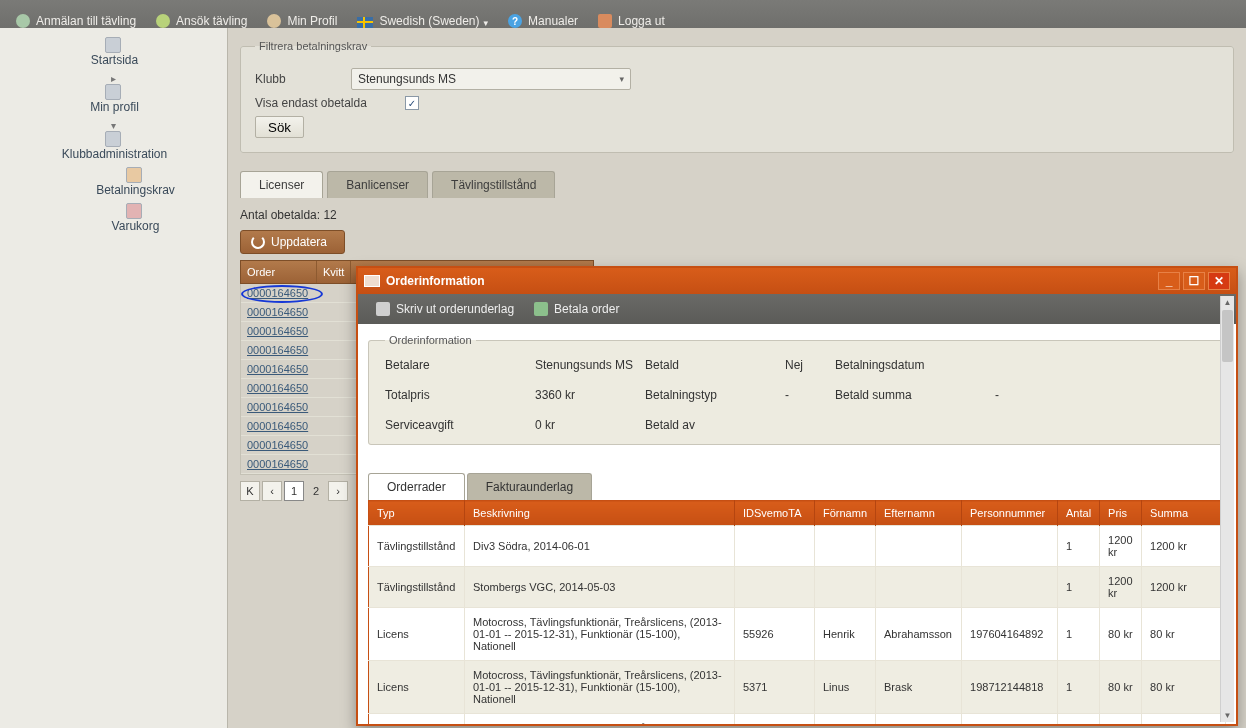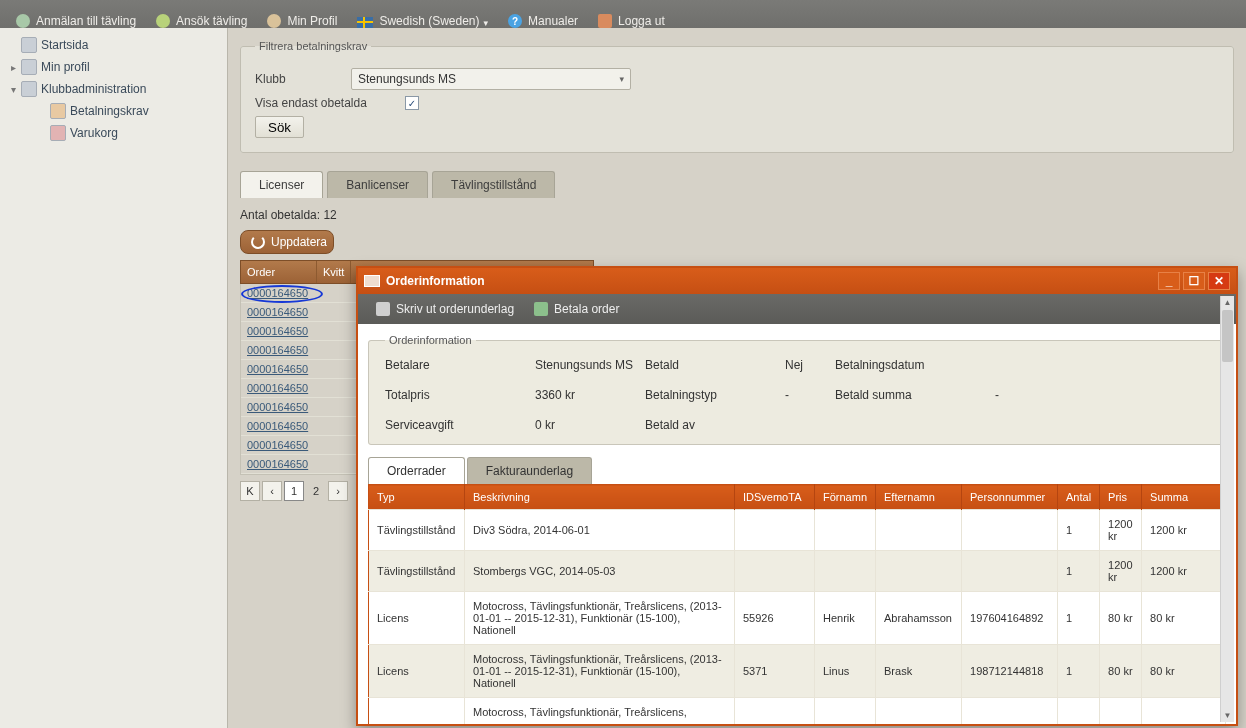--- a/index.html
+++ b/index.html
@@ -12,42 +12,42 @@
   .top-toolbar .tb-icon { width:14px; height:14px; margin-right:6px; border-radius:50%; background:#a8c8a8; display:inline-block; }
   .tb-icon.flag { width:16px; height:11px; border-radius:0; background: linear-gradient(to right,#3a6ea5 40%, #f6c300 40% 50%, #3a6ea5 50%); position:relative; }
   .tb-icon.flag::after{content:'';position:absolute;left:0;right:0;top:40%;height:2px;background:#f6c300;}
   .tb-icon.question{background:#4aa3e3;color:#fff;display:flex;align-items:center;justify-content:center;font-size:10px;font-weight:bold;}
   .tb-icon.logout{background:#d98b5e;border-radius:2px;}
   .tb-arrow{margin-left:4px;font-size:9px;}
 
   .main { display:flex; height: calc(100% - 28px); }
   .sidebar { width:228px; background:#ecebe5; border-right:1px solid #b9b6ab; }
   .tree { padding:6px 2px; }
-  .tree-item { display:flex; align-items:center; padding:3px 4px 3px 6px; cursor:pointer; color:#3a4a5a; }
+  .tree-item { display:flex; align-items:center; padding:3px 4px 3px 6px; cursor:pointer; color:#3a4a5a;flex-direction:column; }
   .tree-item span.toggle{width:11px;text-align:center;color:#777;margin-right:2px;font-size:10px;}
   .tree-item span.ticon{width:16px;height:16px;margin-right:4px;display:inline-block;background:#c9cfd6;border:1px solid #a6adb6;border-radius:2px;}
   .tree-item.gchild{padding-left:48px;}
 
   .content { flex:1; padding:12px 12px 0 12px; position:relative; }
   fieldset.filter{border:1px solid #c0bdb1;border-radius:3px;padding:10px 14px 14px 14px;background:#e3e1d8;}
   fieldset.filter>legend{padding:0 4px;color:#555;font-size:11px;}
   .frow{display:flex;align-items:center;margin:6px 0;}
   .frow label{width:96px;color:#444;}
   .select{width:280px;height:22px;border:1px solid #b3b0a4;background:#f2f1eb;padding:0 6px;display:flex;align-items:center;justify-content:space-between;border-radius:2px;cursor:pointer;}
   .select .caret{font-size:9px;color:#666;}
   .checkbox{width:14px;height:14px;border:1px solid #8a98a6;background:#fff;display:inline-flex;align-items:center;justify-content:center;font-size:10px;color:#2a4d7a;}
   .btn-sok{height:22px;padding:0 12px;background:linear-gradient(#f3f2ec,#e2e0d5);border:1px solid #b3b0a4;border-radius:2px;cursor:pointer;}
 
   .tabs{margin-top:18px;display:flex;}
   .tab{padding:6px 18px;background:#bcb8a8;border:1px solid #a7a496;border-bottom:none;color:#3d3d3d;cursor:pointer;margin-right:4px;border-radius:3px 3px 0 0;}
   .tab.active{background:#f3f2ec;font-weight:normal;}
 
   .summary{margin:10px 0 8px 0;color:#333;}
   .gridbar{display:flex;align-items:center;}
-  .btn-update{height:24px;padding:0 6px 0 10px;background:linear-gradient(#b27a4b,#9c6236);color:#fff;border:1px solid #7d4e28;border-radius:8px;display:flex;align-items:center;cursor:pointer;}
+  .btn-update{height:24px;padding:0 17px 0 10px;background:linear-gradient(#b27a4b,#9c6236);color:#fff;border:1px solid #7d4e28;border-radius:3px;display:flex;align-items:center;cursor:pointer;}
   .btn-update .refresh{display:inline-block;width:14px;height:14px;border:2px solid #fff;border-top-color:transparent;border-radius:50%;margin-right:6px;}
 
   .ordergrid{margin-top:6px;width:354px;}
   .ghead{display:flex;background:linear-gradient(#b27a4b,#9c6236);color:#fff;font-size:11px;border:1px solid #7d4e28;}
   .ghead>div{padding:5px 6px;border-right:1px solid #8d5a30;}
   .ghead>div:first-child{width:76px;}
   .gbody{border:1px solid #c4c1b5;border-top:none;}
   .grow{display:flex;padding:3px 6px;border-bottom:1px solid #e2e0d5;}
   .grow a{color:#3a5a7a;text-decoration:underline;cursor:pointer;font-size:11px;}
   .grow:nth-child(1) a{position:relative;}
@@ -67,21 +67,21 @@
   .dlg-toolbar{height:30px;background:linear-gradient(#6a6a67,#5b5b58);display:flex;align-items:center;padding:0 8px;color:#eee;}
   .dlg-tb-item{display:flex;align-items:center;padding:0 10px;cursor:pointer;height:100%;}
   .dlg-tb-item .i{width:14px;height:14px;margin-right:6px;background:#cfcfcf;border-radius:2px;}
   .dlg-body{flex:1;overflow:auto;padding:10px;}
 
   fieldset.info{border:1px solid #c9c6ba;border-radius:3px;background:#edebe0;padding:12px 16px;}
   fieldset.info>legend{padding:0 4px;color:#555;font-size:11px;}
   .info-grid{display:grid;grid-template-columns:150px 110px 140px 50px 160px 70px;row-gap:16px;align-items:start;}
   .info-grid .lab{color:#333;}
   .dlg-tabs{display:flex;margin-top:12px;}
-  .dlg-tabs .dtab{padding:6px 18px;background:#bcb8a8;border:1px solid #a7a496;border-bottom:none;cursor:pointer;margin-right:2px;border-radius:3px 3px 0 0;}
+  .dlg-tabs .dtab{padding:6px 18px;background:#bcb8a8;border:1px solid #a7a496;border-bottom:none;cursor:pointer;margin-right:2px;border-radius:3px 3px 0 0;margin-top:16px;}
   .dlg-tabs .dtab.active{background:#fff;}
   table.orderlines{width:100%;border-collapse:collapse;margin-top:0;border:1px solid #c64f13;}
   table.orderlines th{background:linear-gradient(#d85d1a,#c64f13);color:#fff;font-weight:normal;text-align:left;padding:6px 8px;border-right:1px solid #b54510;font-size:11px;}
   table.orderlines td{padding:8px 8px;border-right:1px solid #e8e4d7;border-top:1px solid #e8e4d7;vertical-align:middle;font-size:11px;}
   table.orderlines tr:nth-child(even) td{background:#efede2;}
   .vscroll{position:absolute;right:2px;top:28px;bottom:2px;width:14px;background:#e6e6e6;border-left:1px solid #cfcfcf;}
   .vscroll .thumb{position:absolute;left:1px;right:1px;top:14px;height:52px;background:#c5c5c5;border-radius:2px;}
   .vscroll .arrow{position:absolute;left:0;right:0;height:13px;background:#e6e6e6;display:flex;align-items:center;justify-content:center;font-size:8px;color:#666;}
   .vscroll .arrow.up{top:0;}
   .vscroll .arrow.down{bottom:0;}

